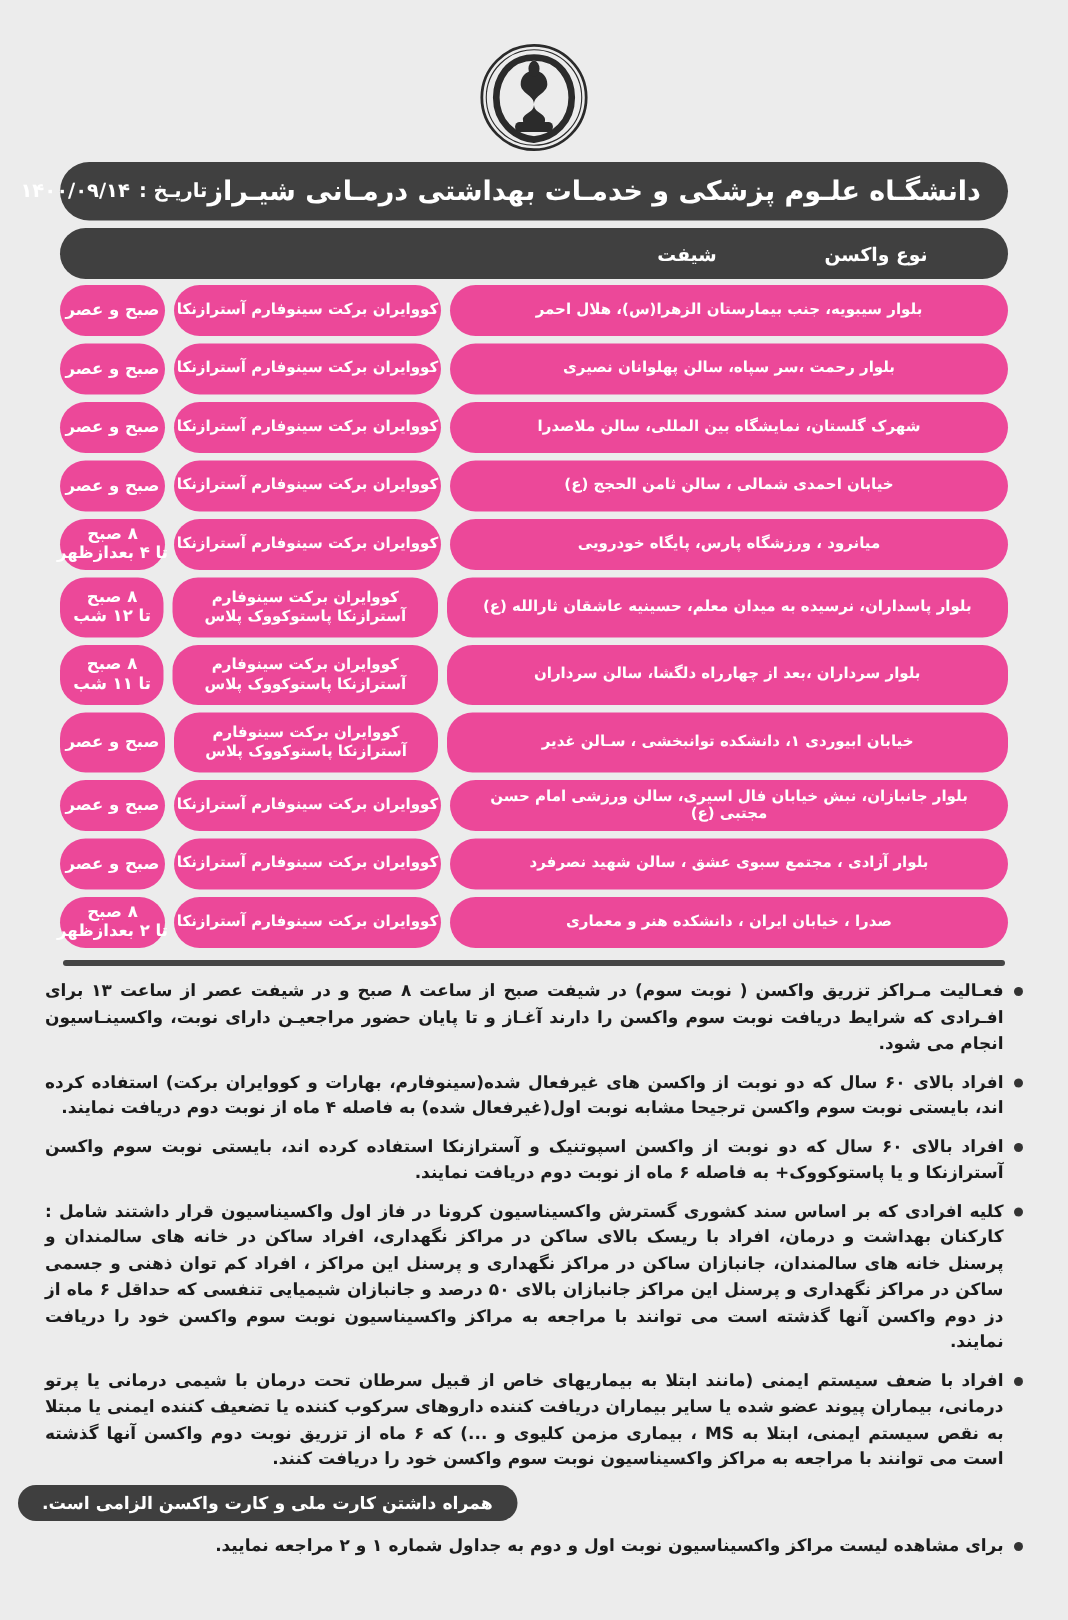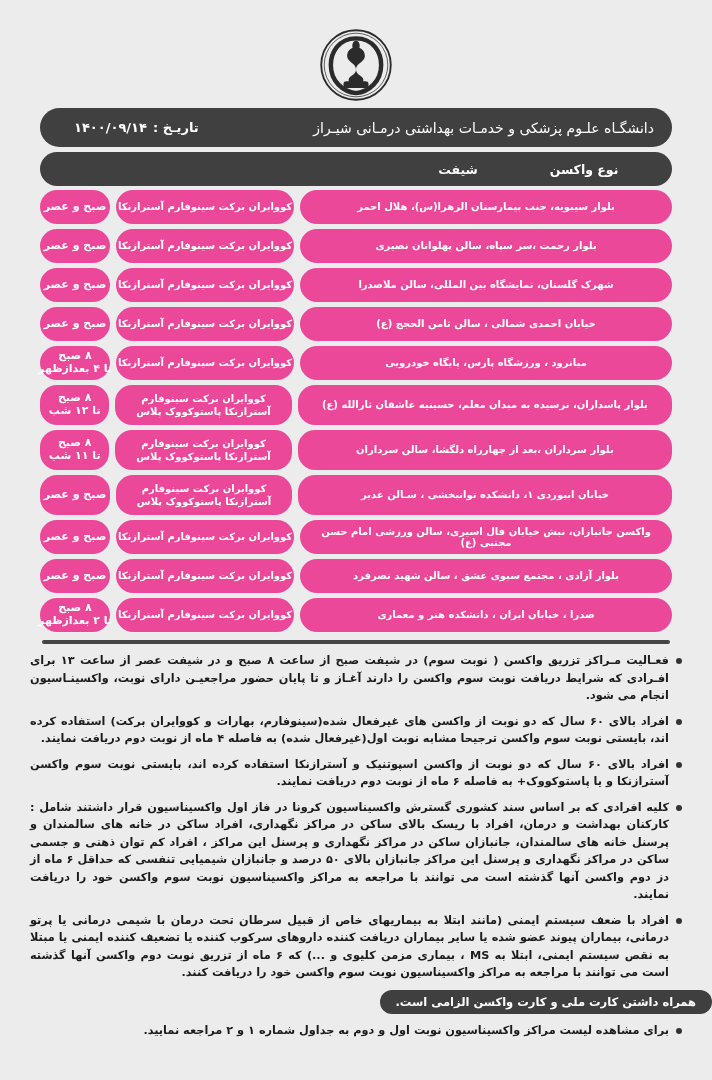--- a/index.html
+++ b/index.html
@@ -47,22 +47,22 @@
     background: #404040;
     border-radius: 22px;
     height: 39px;
     display: flex;
     align-items: center;
     justify-content: space-between;
     padding: 0 18px;
     color: #fff;
   }
   .org-title {
-    font-size: 14px;
-    font-weight: normal;
+    font-size: 18px;
+    font-weight: bold;
     letter-spacing: 0.3px;
     white-space: nowrap;
   }
   .org-date {
     font-size: 13px;
     font-weight: bold;
     white-space: nowrap;
     display: flex;
     gap: 6px;
     align-items: center;
@@ -168,22 +168,23 @@
     line-height: 1.55;
     font-weight: bold;
     color: #1c1c1c;
     text-align: justify;
     flex: 1 1 auto;
   }
 
   
   .required-wrap {
     display: flex;
-    justify-content: flex-start;
+    justify-content: flex-end;
     margin: 4px 0 8px 0;
+    padding-left: 12px;
   }
   .required-pill {
     background: #3f3f3f;
     color: #fff;
     border-radius: 14px;
     font-size: 11.5px;
     font-weight: bold;
     padding: 5px 16px;
     white-space: nowrap;
   }
@@ -296,21 +297,21 @@
         <div class="cell c-center">خیابان ابیوردی ۱، دانشکده توانبخشی ، سـالن غدیر</div>
         <div class="cell c-vaccine">
           <span class="vline">کووایران برکت  سینوفارم</span>
           <span class="vline">آسترازنکا  پاستوکووک پلاس</span>
         </div>
         <div class="cell c-shift">
           <span class="sline">صبح و عصر</span>
         </div>
       </div>
       <div class="row">
-        <div class="cell c-center">واکسن جانبازان، نبش خیابان فال اسیری، سالن ورزشی امام حسن مجتبی (ع)</div>
+        <div class="cell c-center">بلوار جانبازان، نبش خیابان فال اسیری، سالن ورزشی امام حسن مجتبی (ع)</div>
         <div class="cell c-vaccine">
           <span class="vline">کووایران برکت  سینوفارم  آسترازنکا</span>
         </div>
         <div class="cell c-shift">
           <span class="sline">صبح و عصر</span>
         </div>
       </div>
       <div class="row">
         <div class="cell c-center">بلوار آزادی ، مجتمع سبوی عشق ، سالن شهید نصرفرد</div>
         <div class="cell c-vaccine">

